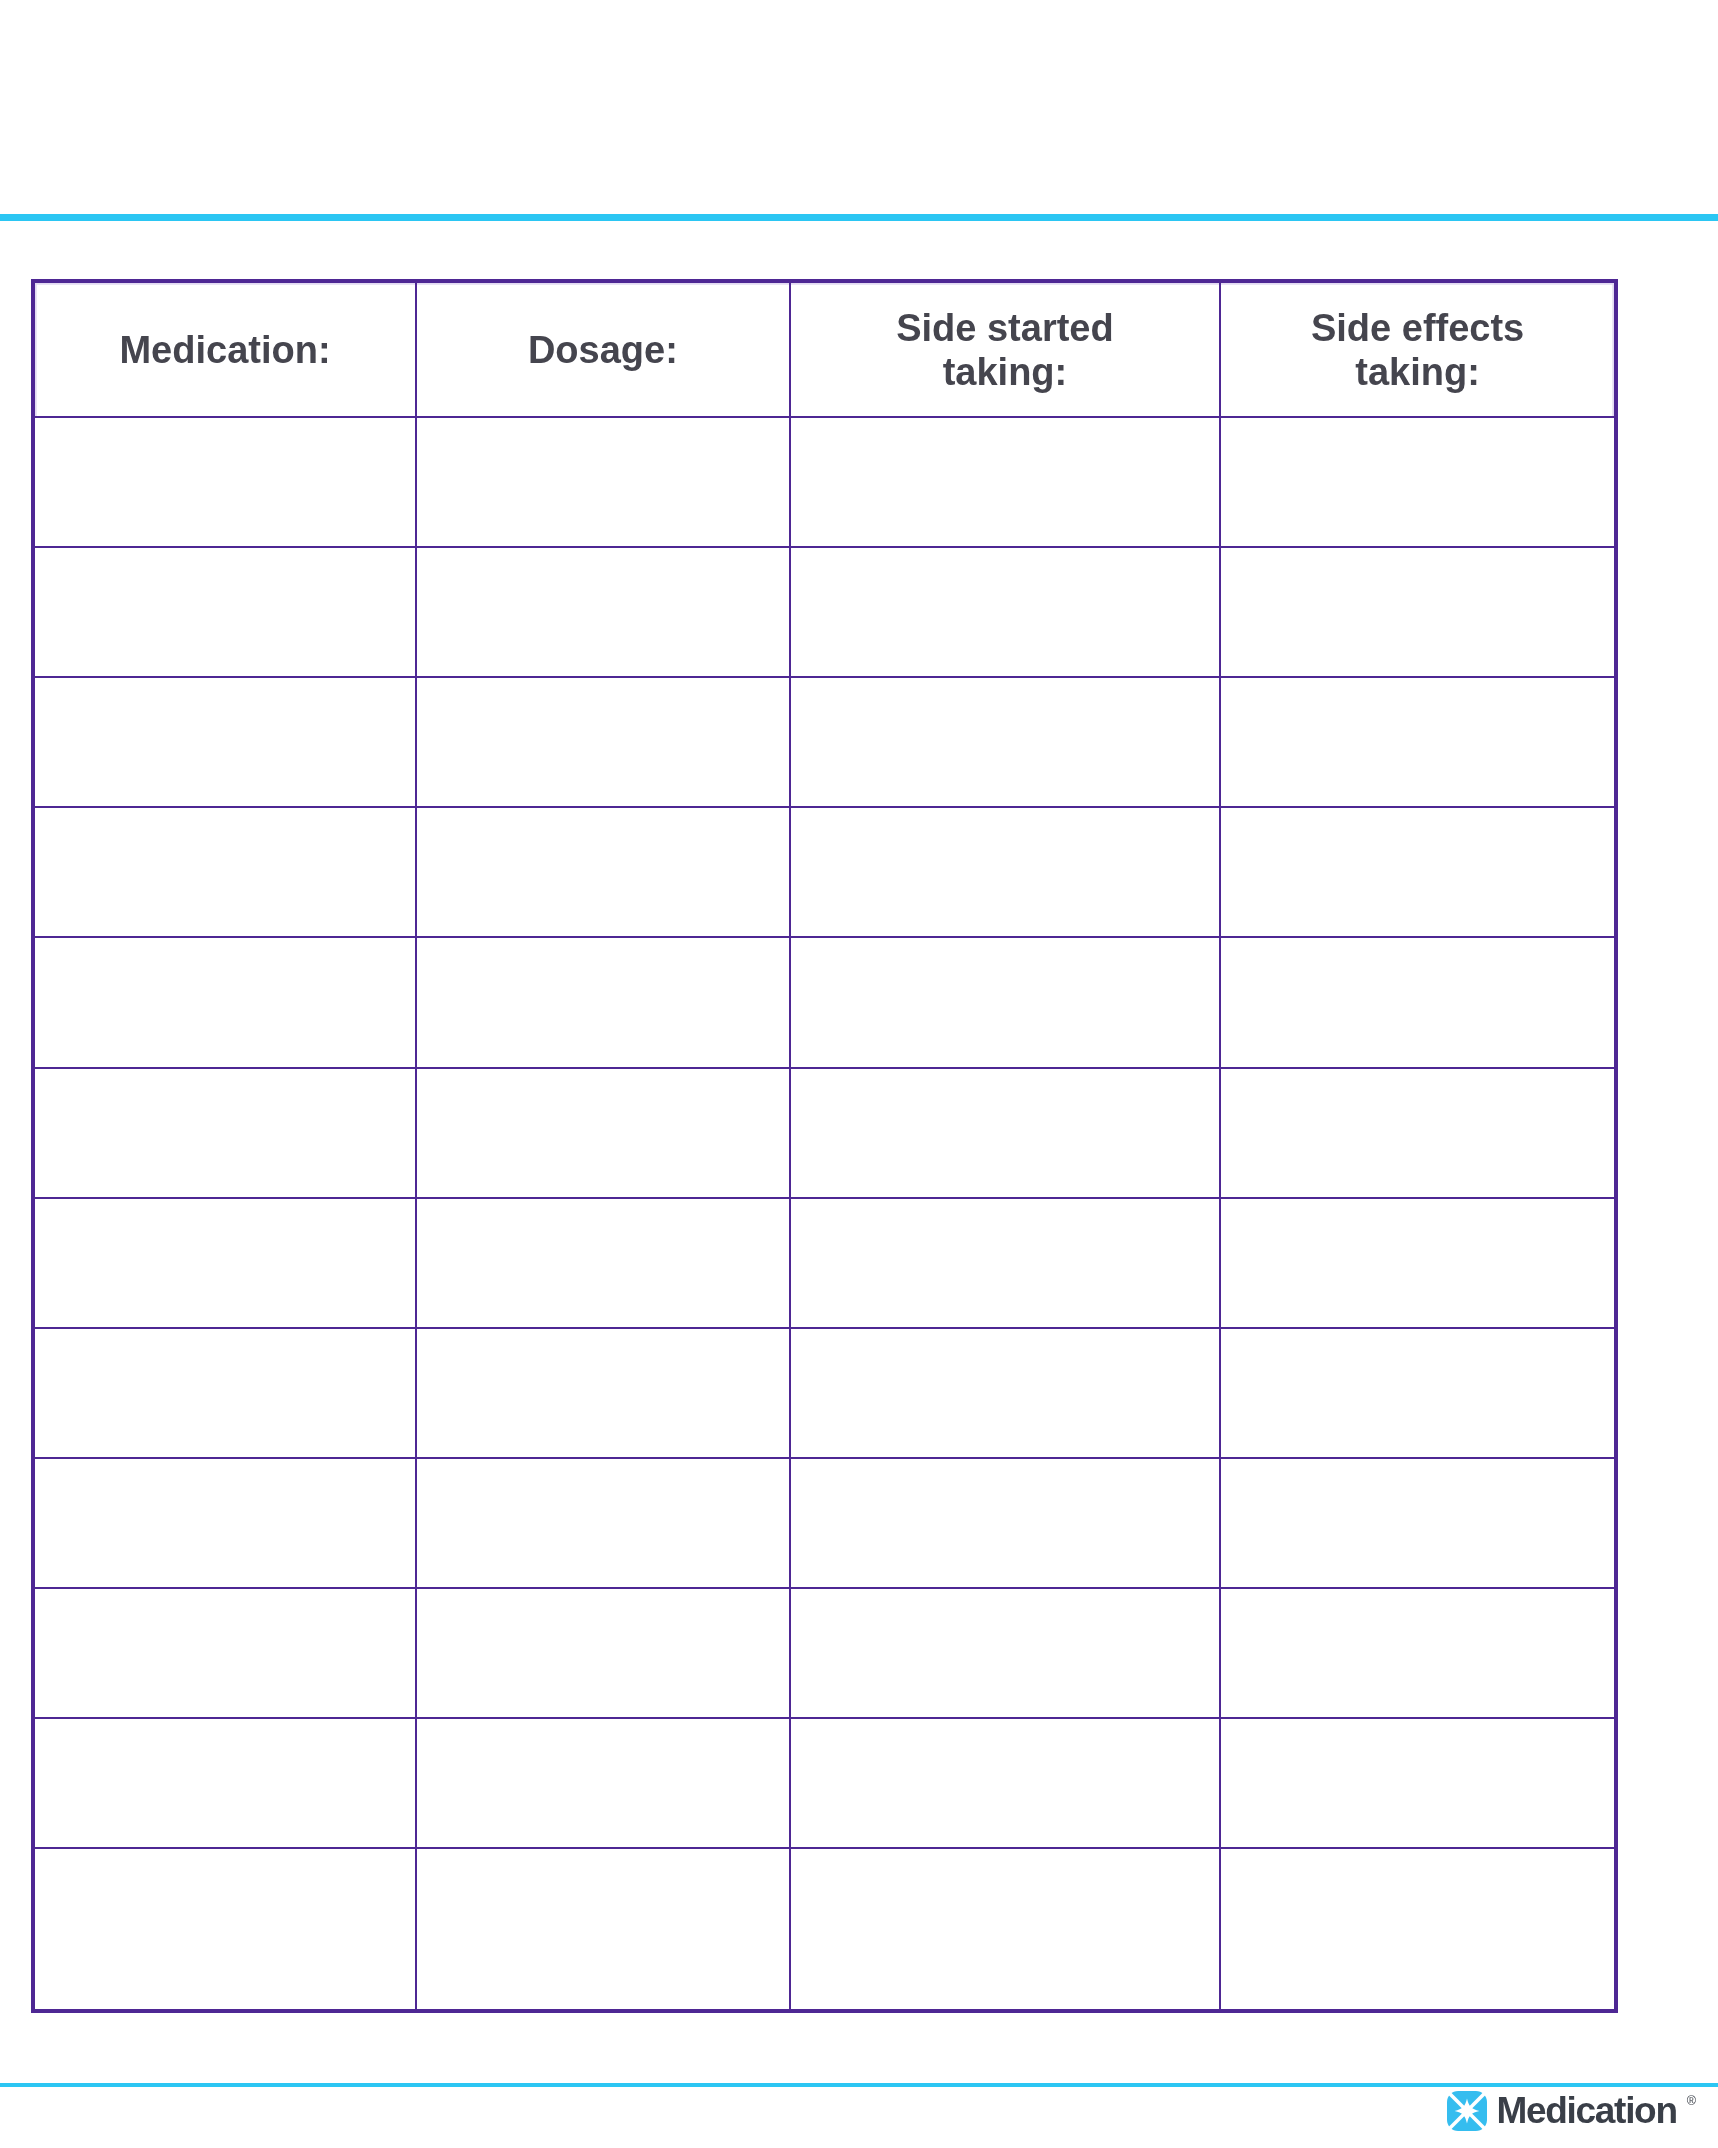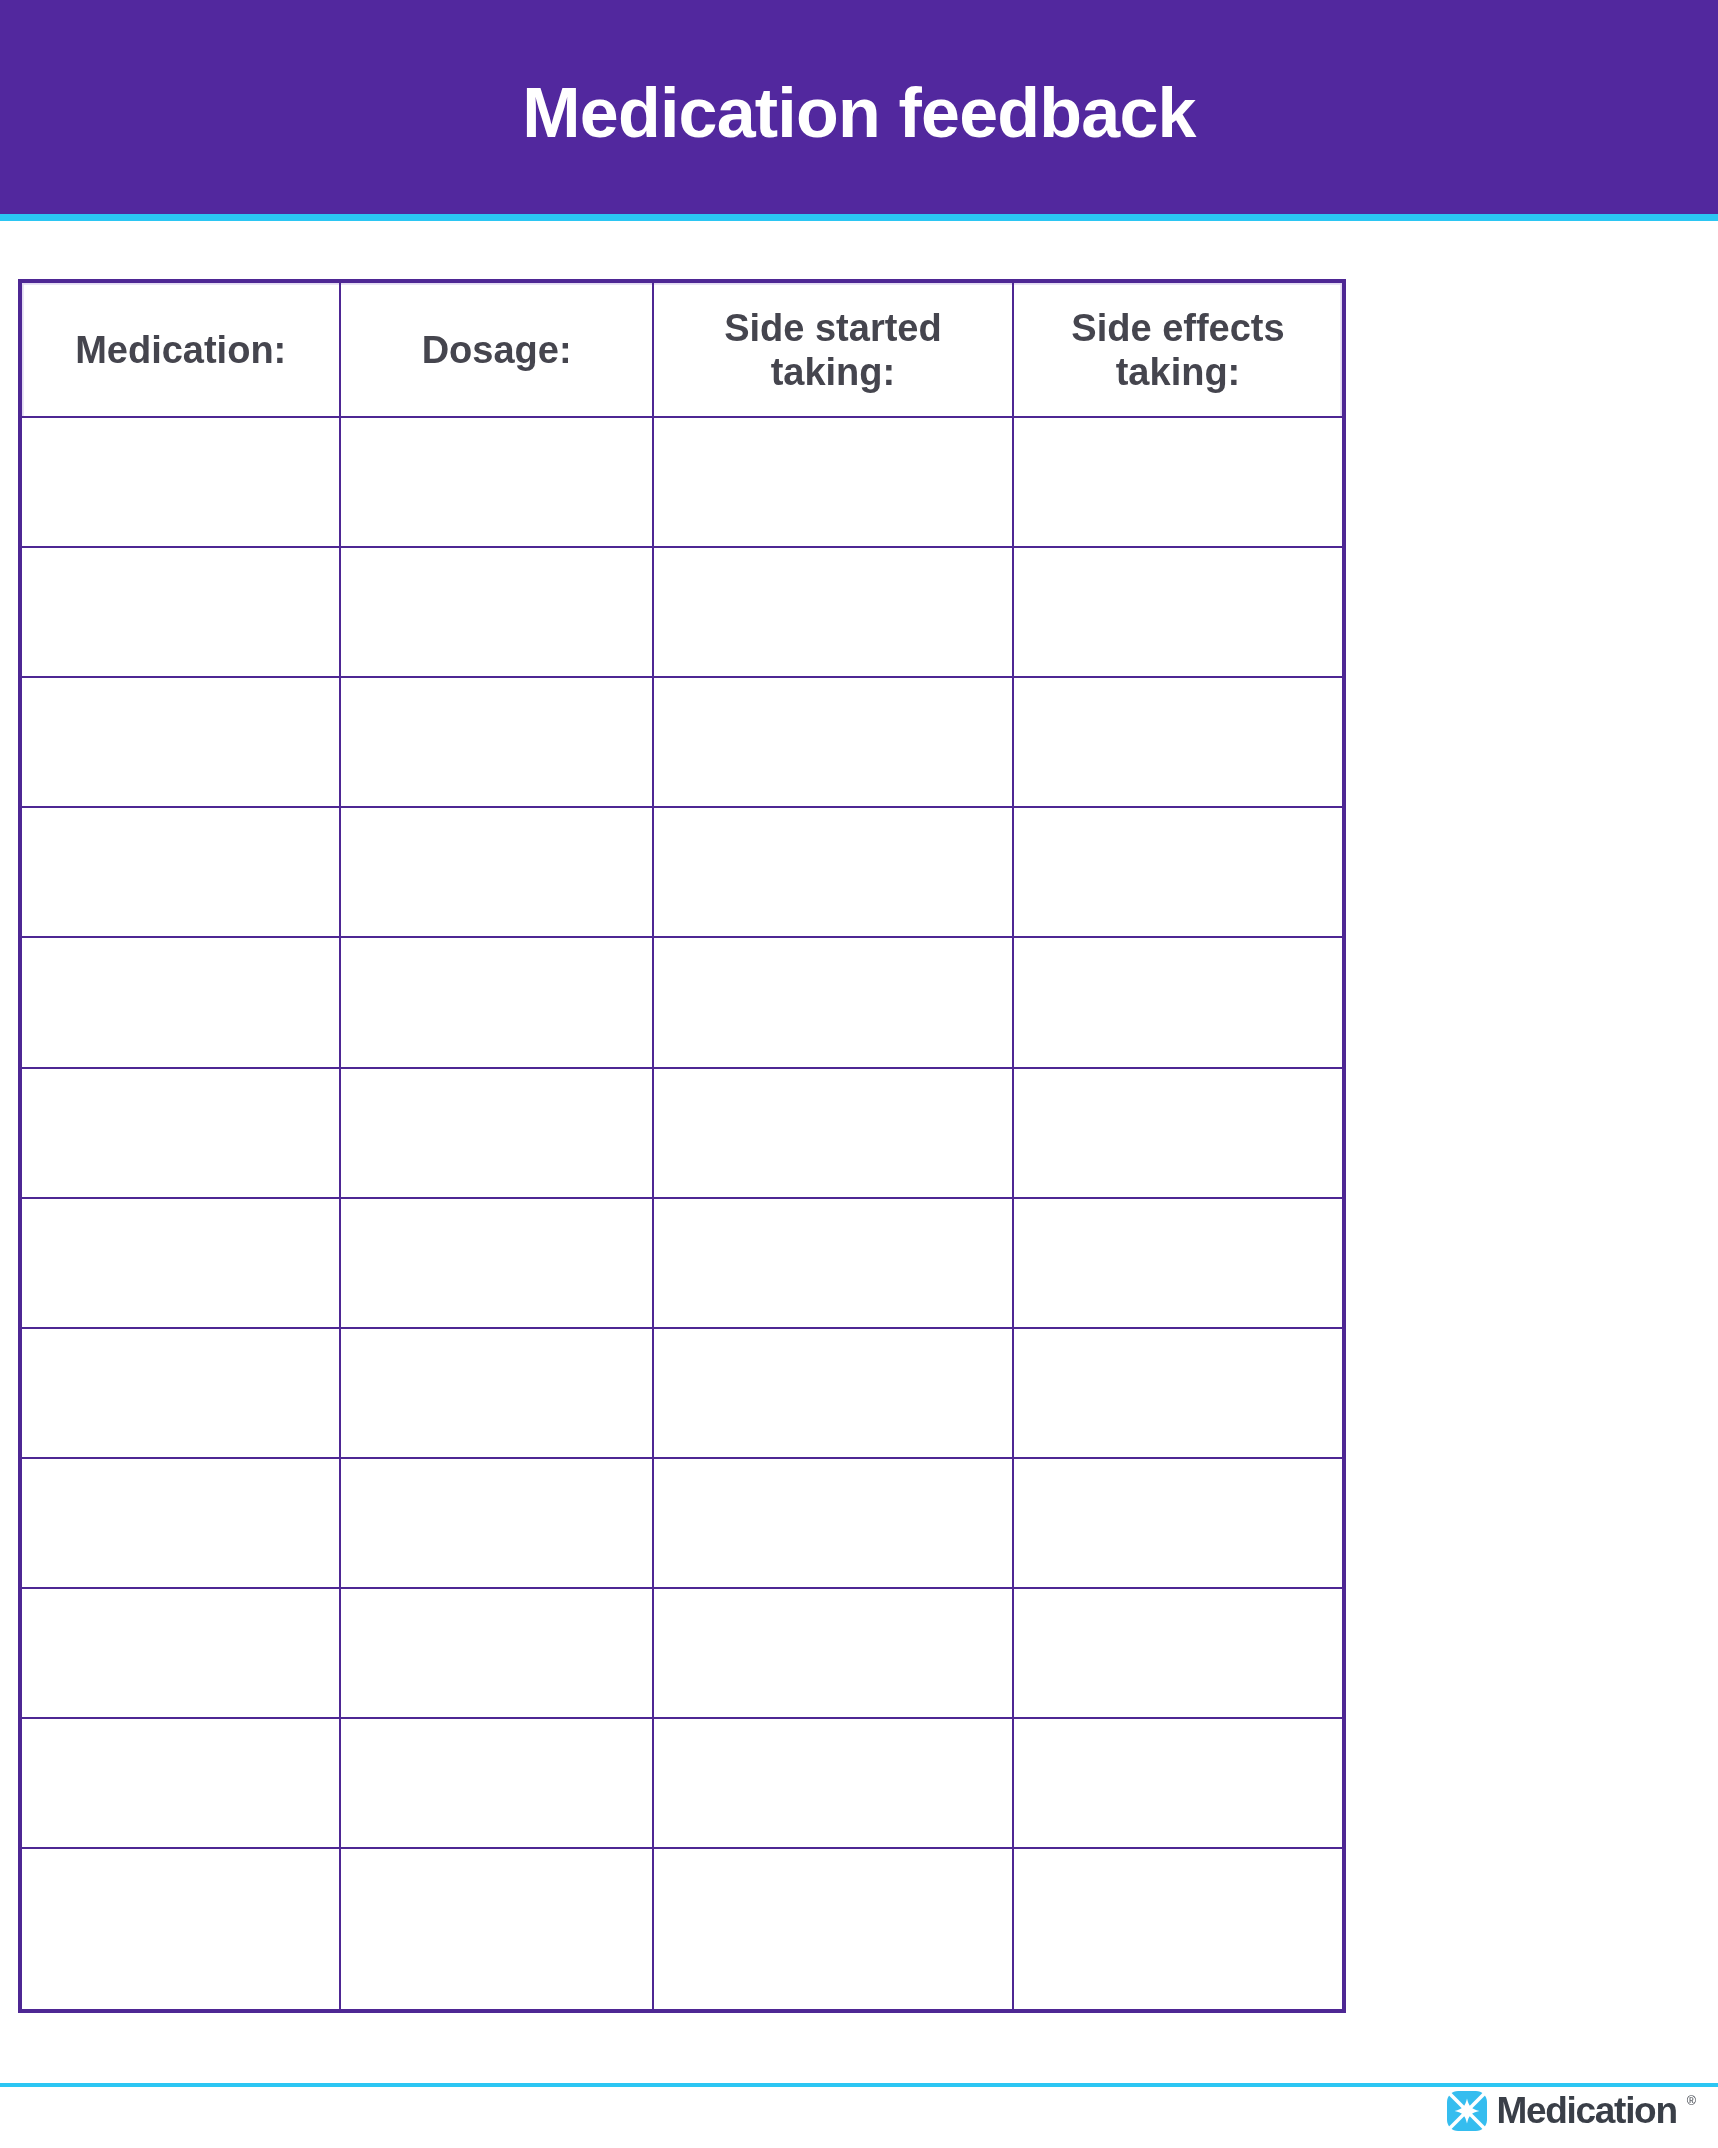--- a/index.html
+++ b/index.html
@@ -33,22 +33,22 @@
   .banner-stripe {
     position: absolute;
     left: 0; top: 214px;
     width: 100%; height: 6.7px;
     background: #2BC6F3;
   }
 
   
   .med-table {
     position: absolute;
-    left: 18px; top: 279px;
-    width: 1328px;
+    left: 31px; top: 279px;
+    width: 1587px;
     height: 1734px;
     border-collapse: collapse;
     table-layout: fixed;
     background: #ffffff;
     box-shadow: inset 0 0 0 1.7px rgba(203, 188, 231, 0.55);
   }
   .med-table, .med-table th, .med-table td {
     border: 2.5px solid #4E2794;
   }
   .med-table { border-width: 4.2px; }
@@ -105,23 +105,20 @@
     color: #3A3F48;
     align-self: flex-start;
     margin: 3.4px 0 0 0.8px;
   }
 </style>
 </head>
 <body>
 
 <div class="page">
 
-  <div class="banner">
-    <h1>Medication feedback</h1>
-  </div>
   <div class="banner-stripe"></div>
 
   <table class="med-table">
     <colgroup>
       <col class="c1">
         <col class="c2">
         <col class="c3">
         <col class="c4">
     </colgroup>
     <thead>

